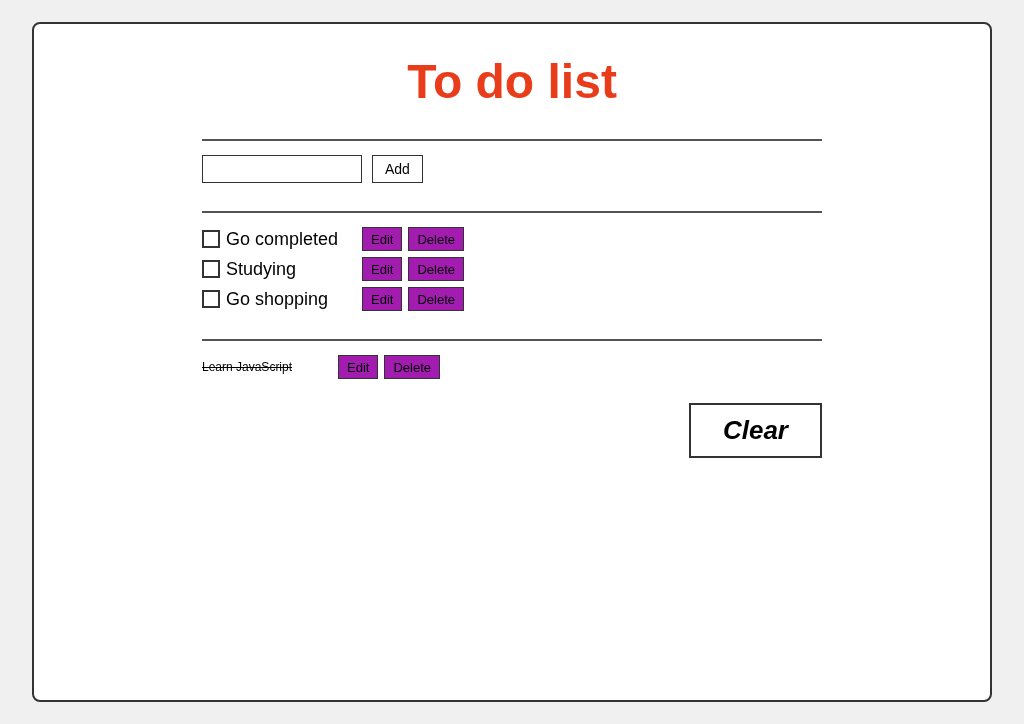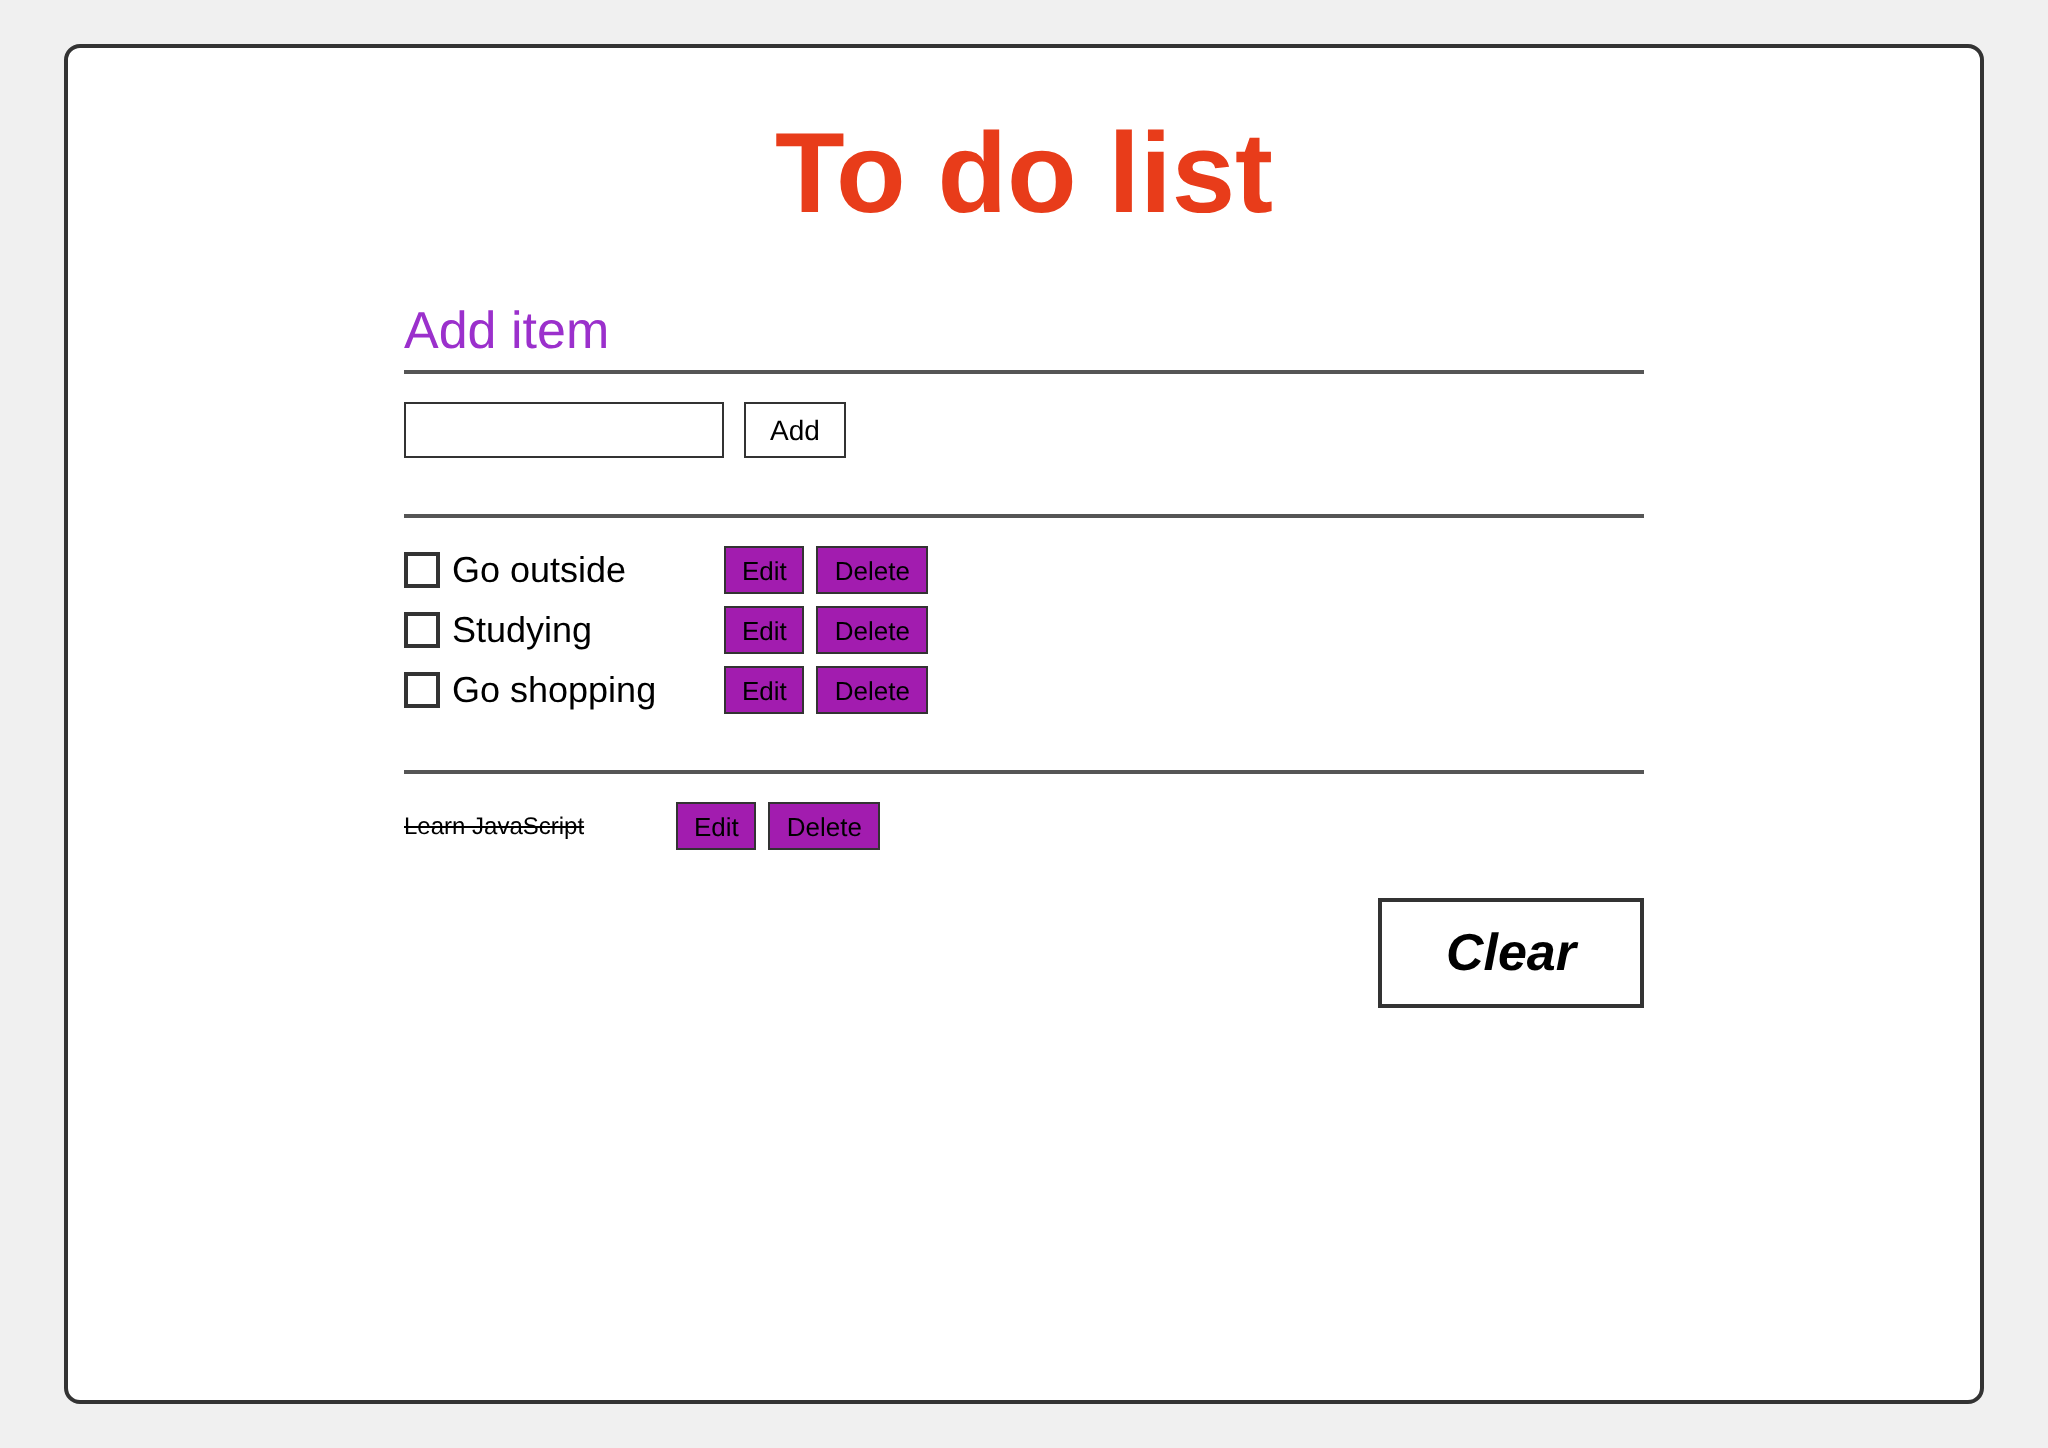--- a/index.html
+++ b/index.html
@@ -22,21 +22,21 @@
       min-height: 680px;
       background: #ffffff;
       border: 2px solid #333;
       border-radius: 8px;
       position: relative;
       padding: 30px 40px 40px 40px;
     }
 
     .page-title {
       text-align: center;
-      font-size: 57px;
+      font-size: 48px;
       font-weight: bold;
       color: #e83c1a;
       margin-bottom: 30px;
       font-family: Arial, sans-serif;
     }
 
     .section-container {
       margin: 0 auto;
       max-width: 620px;
     }
@@ -162,36 +162,35 @@
 </head>
 <body>
 
 <div class="page-container">
 
   <h1 class="page-title">To do list</h1>
 
   <div class="section-container">
 
     <div>
-      <div class="section-label">Add item</div>
       <hr class="section-divider">
       <div class="add-item-row">
         <input type="text" class="add-item-input" placeholder="" style="">
         <button class="add-button">Add</button>
       </div>
     </div>
 
     <div>
       <hr class="section-divider">
 
       <div class="todo-list">
 
         <div class="todo-item">
           <input type="checkbox" class="todo-checkbox" style="">
-          <span class="todo-text">Go outside</span>
+          <span class="todo-text">Go completed</span>
           <button class="edit-button">Edit</button>
           <button class="delete-button">Delete</button>
         </div>
 
         <div class="todo-item">
           <input type="checkbox" class="todo-checkbox" style="">
           <span class="todo-text">Studying</span>
           <button class="edit-button">Edit</button>
           <button class="delete-button">Delete</button>
         </div>

